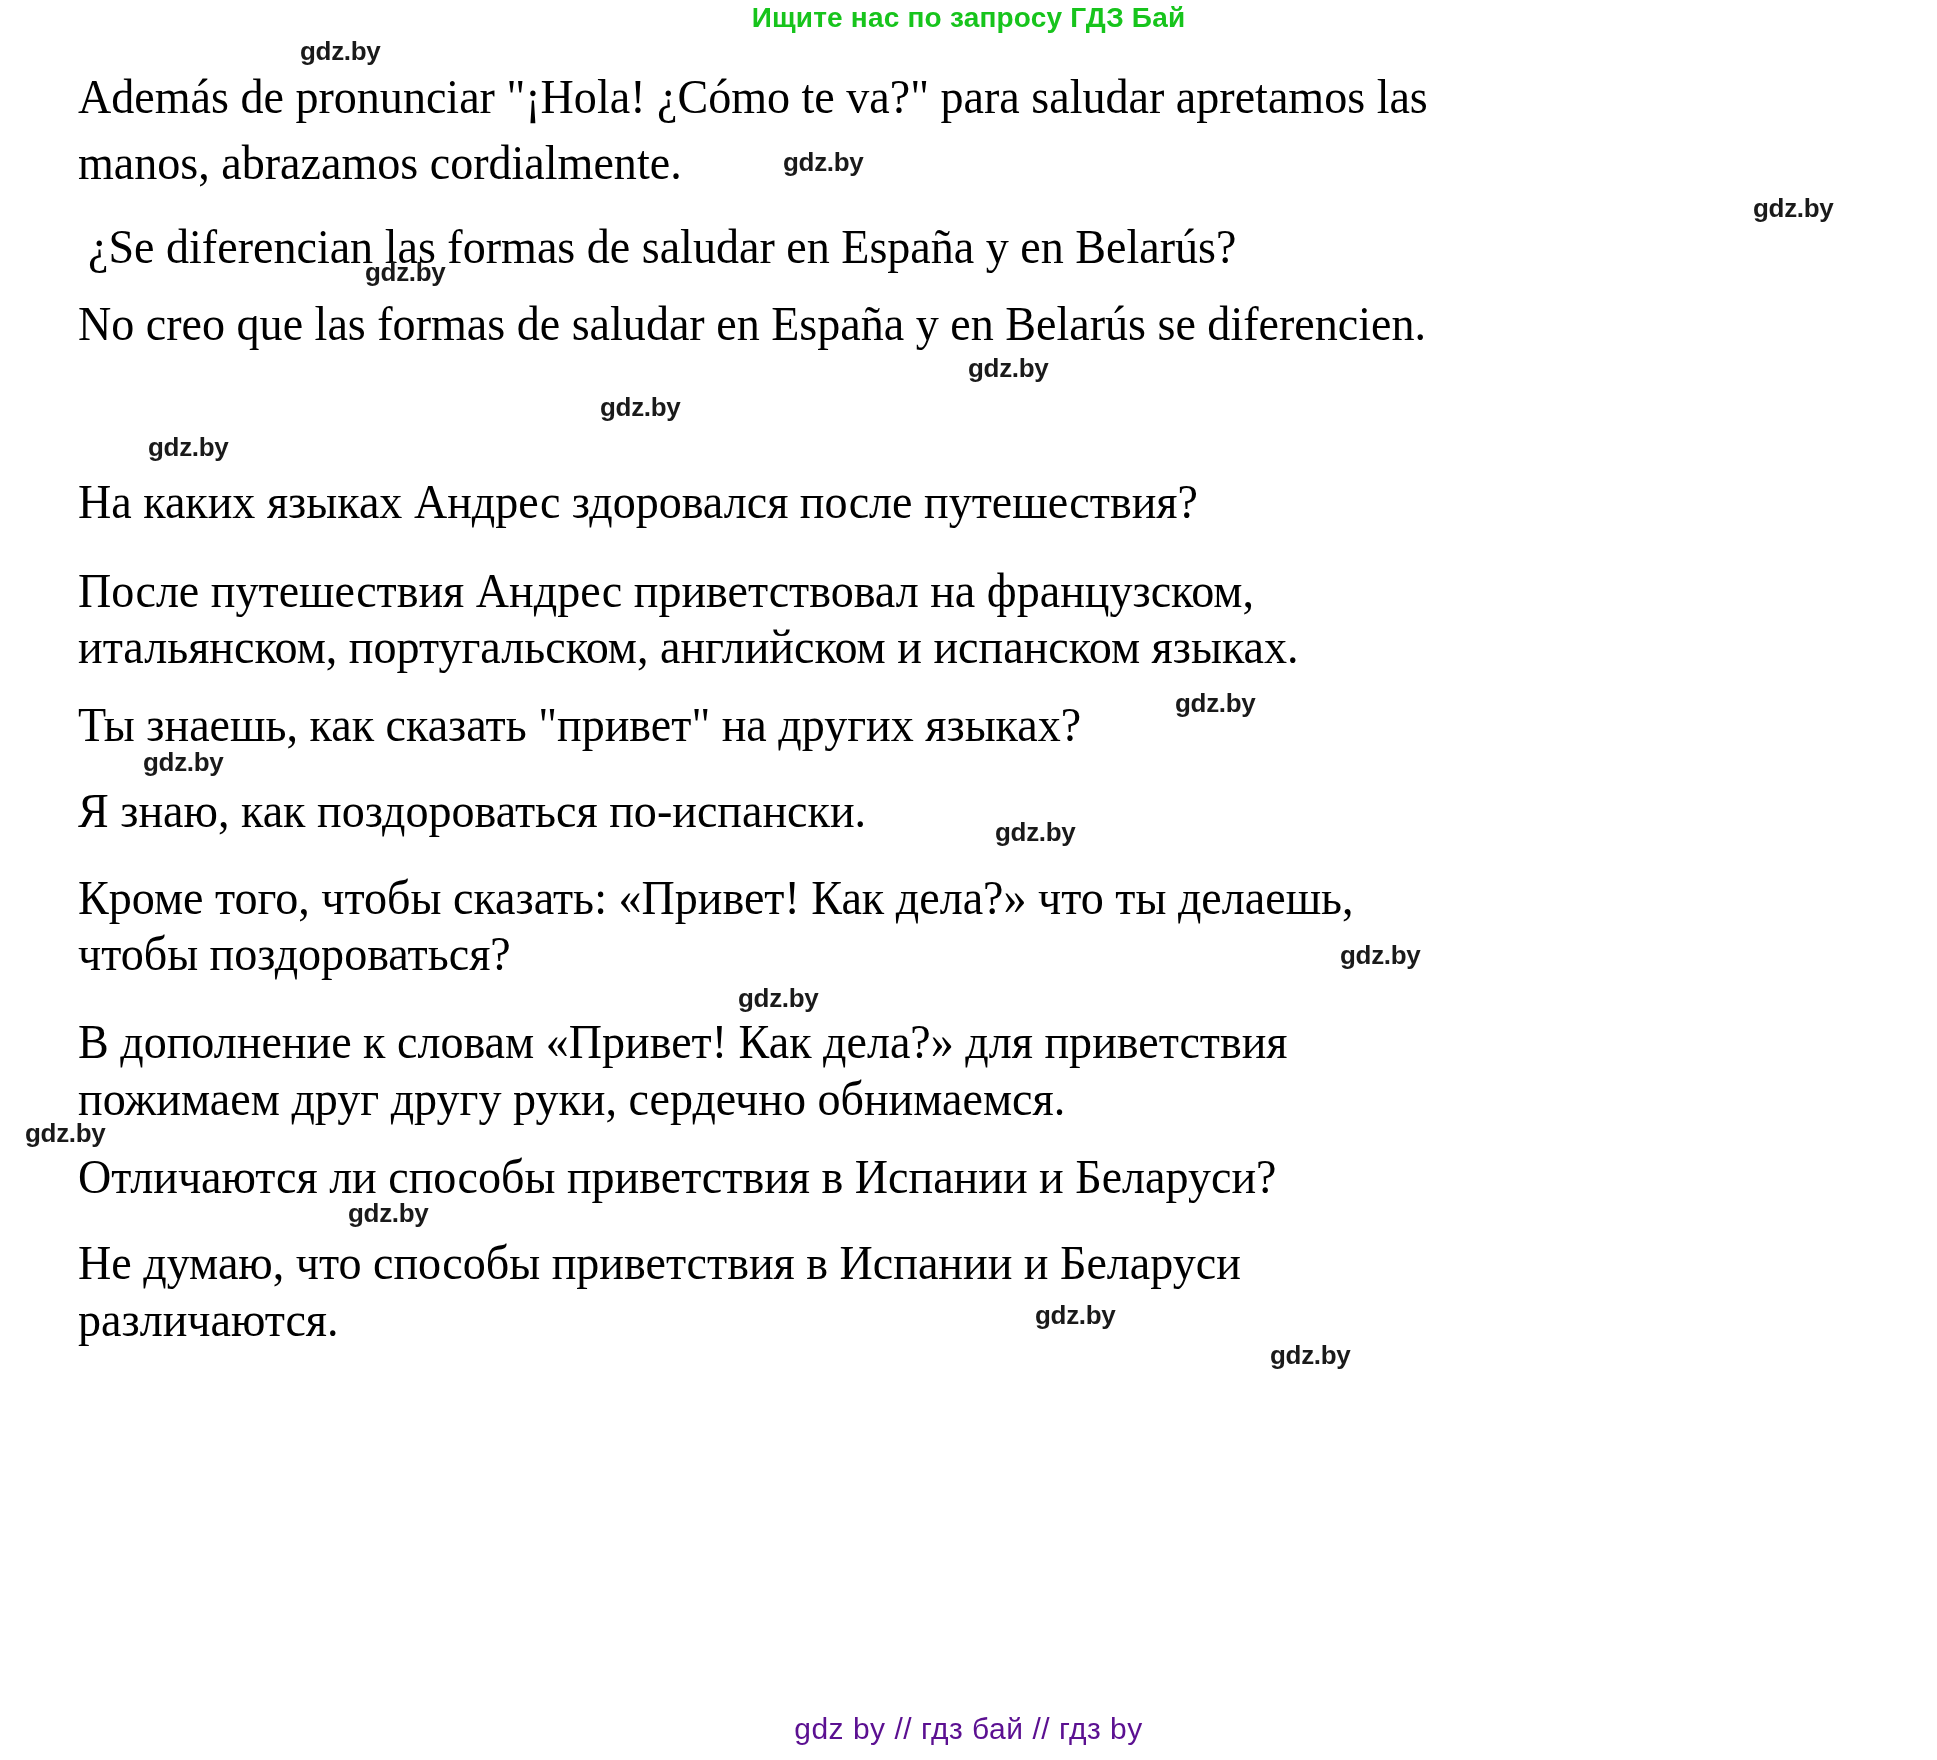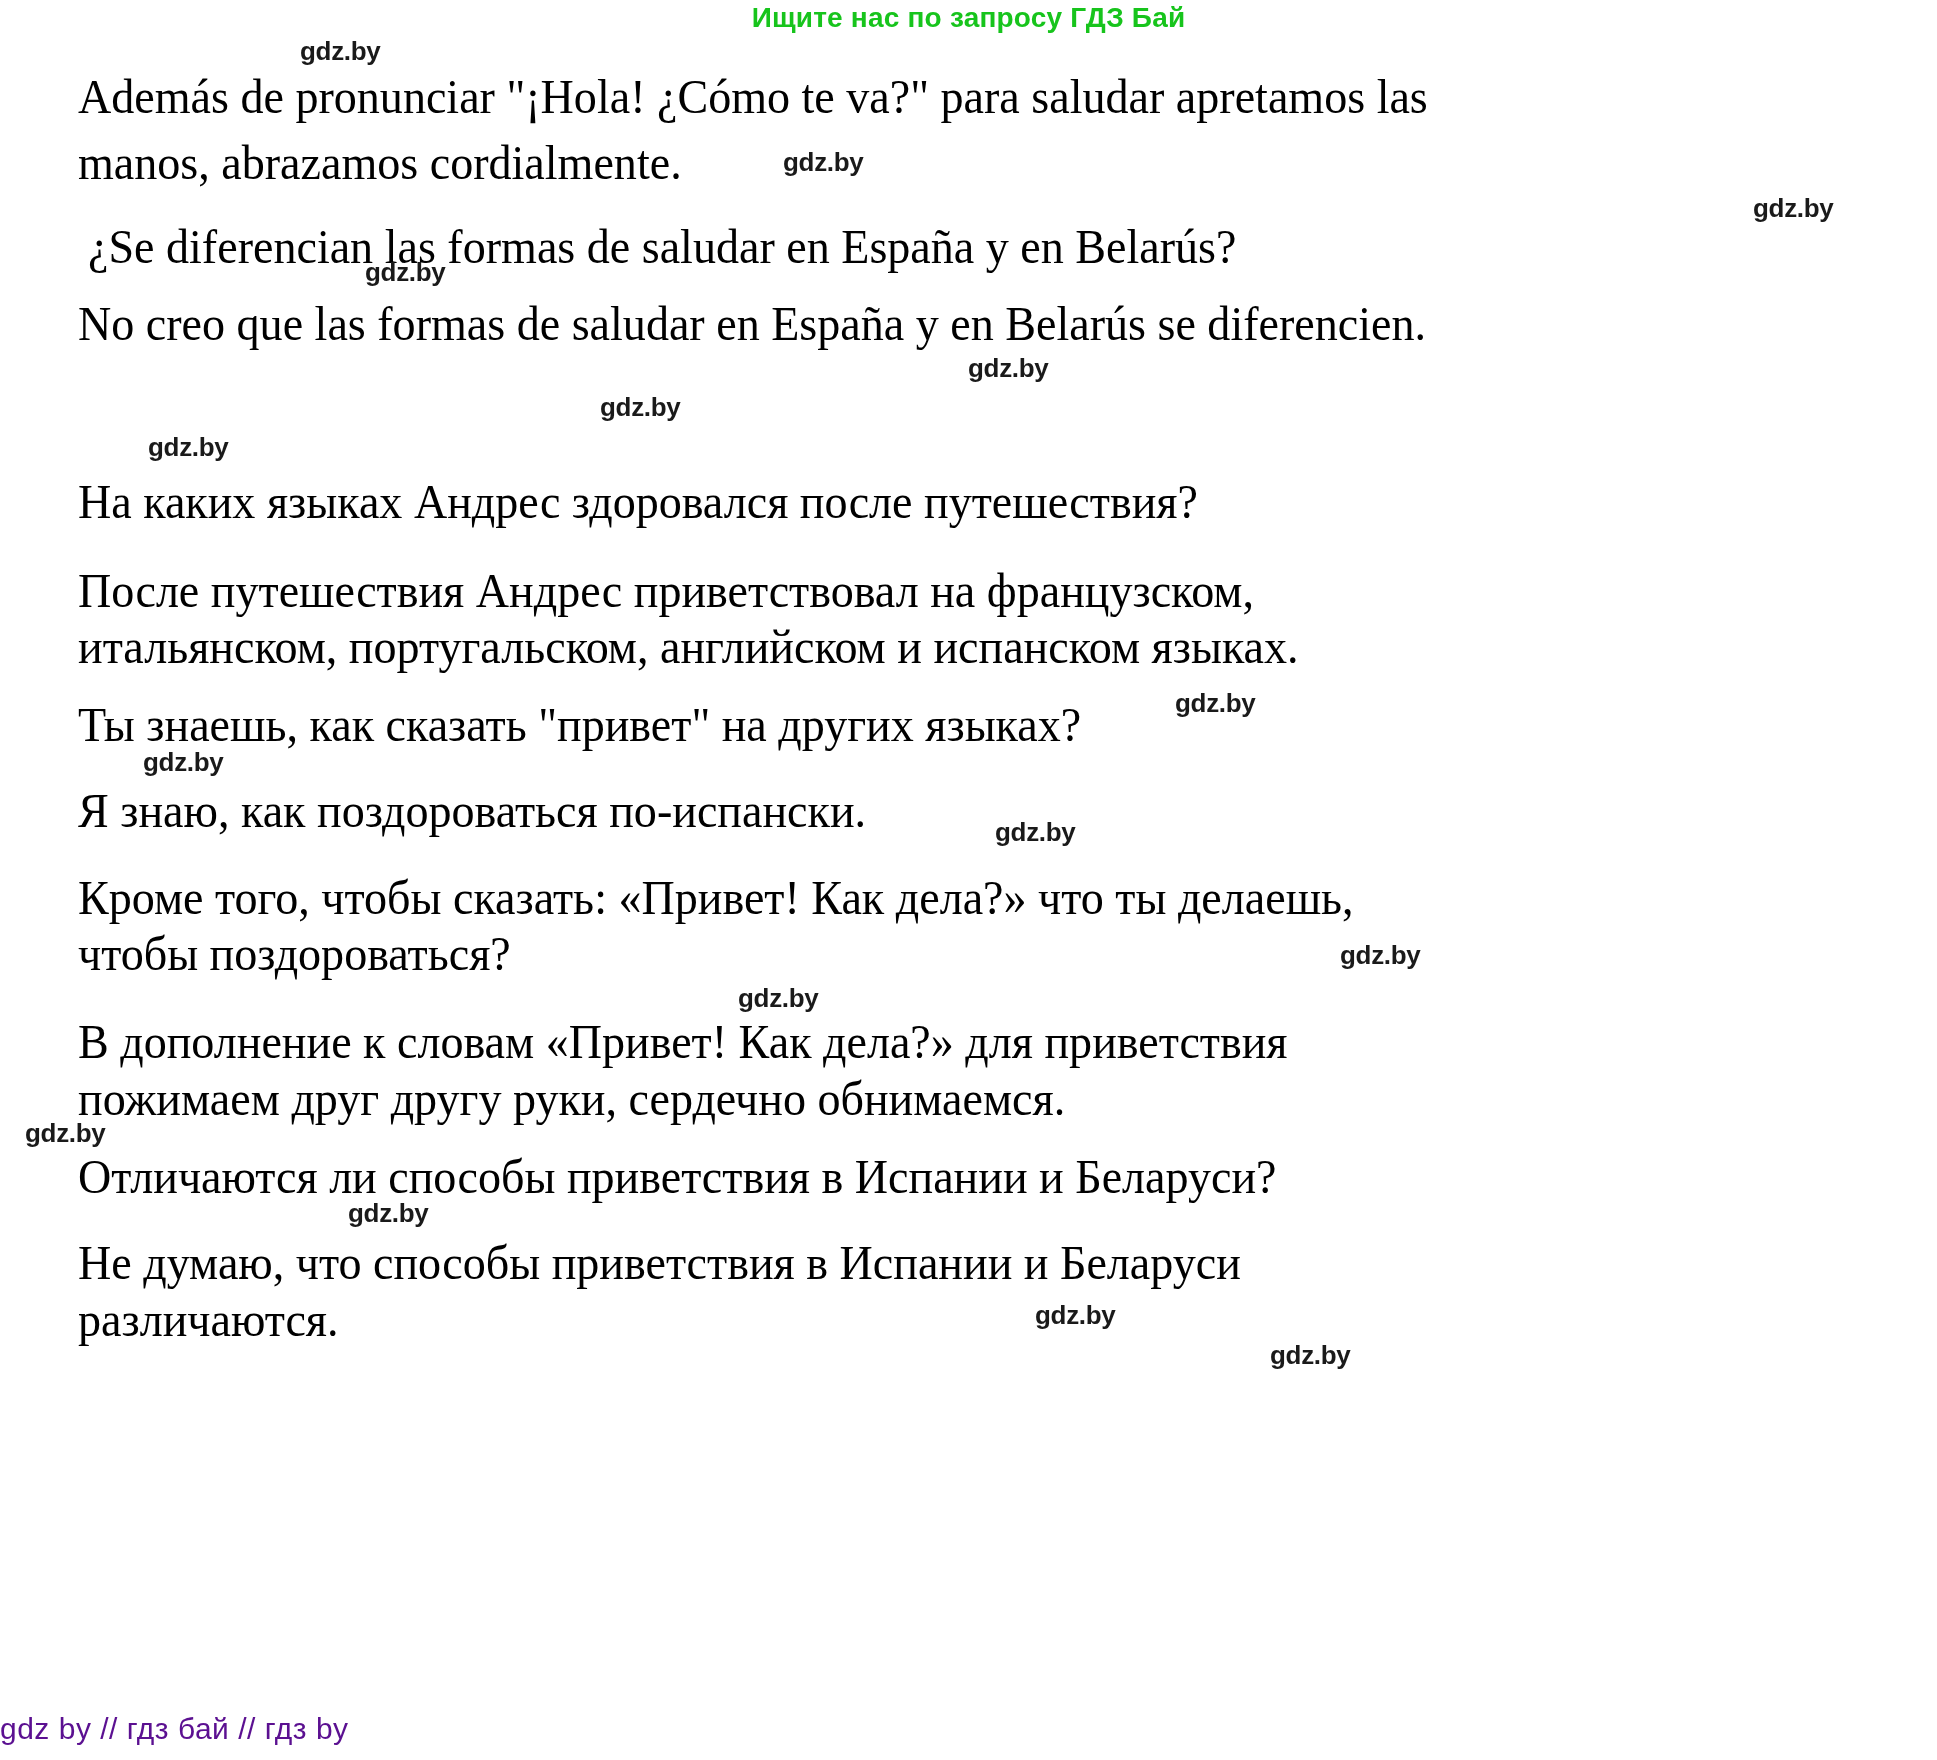--- a/index.html
+++ b/index.html
@@ -61,20 +61,21 @@
     white-space: nowrap;
     letter-spacing: -0.3px;
   }
 
   
   .site-footer {
     position: absolute;
     left: 0;
     top: 1712px;
     width: 100%;
+    text-align: center;
     font-family: "Liberation Sans", "DejaVu Sans", sans-serif;
     font-size: 30px;
     font-weight: 400;
     color: #5B1091;
     white-space: nowrap;
     letter-spacing: 0.5px;
   }
 </style>
 </head>
 <body>

